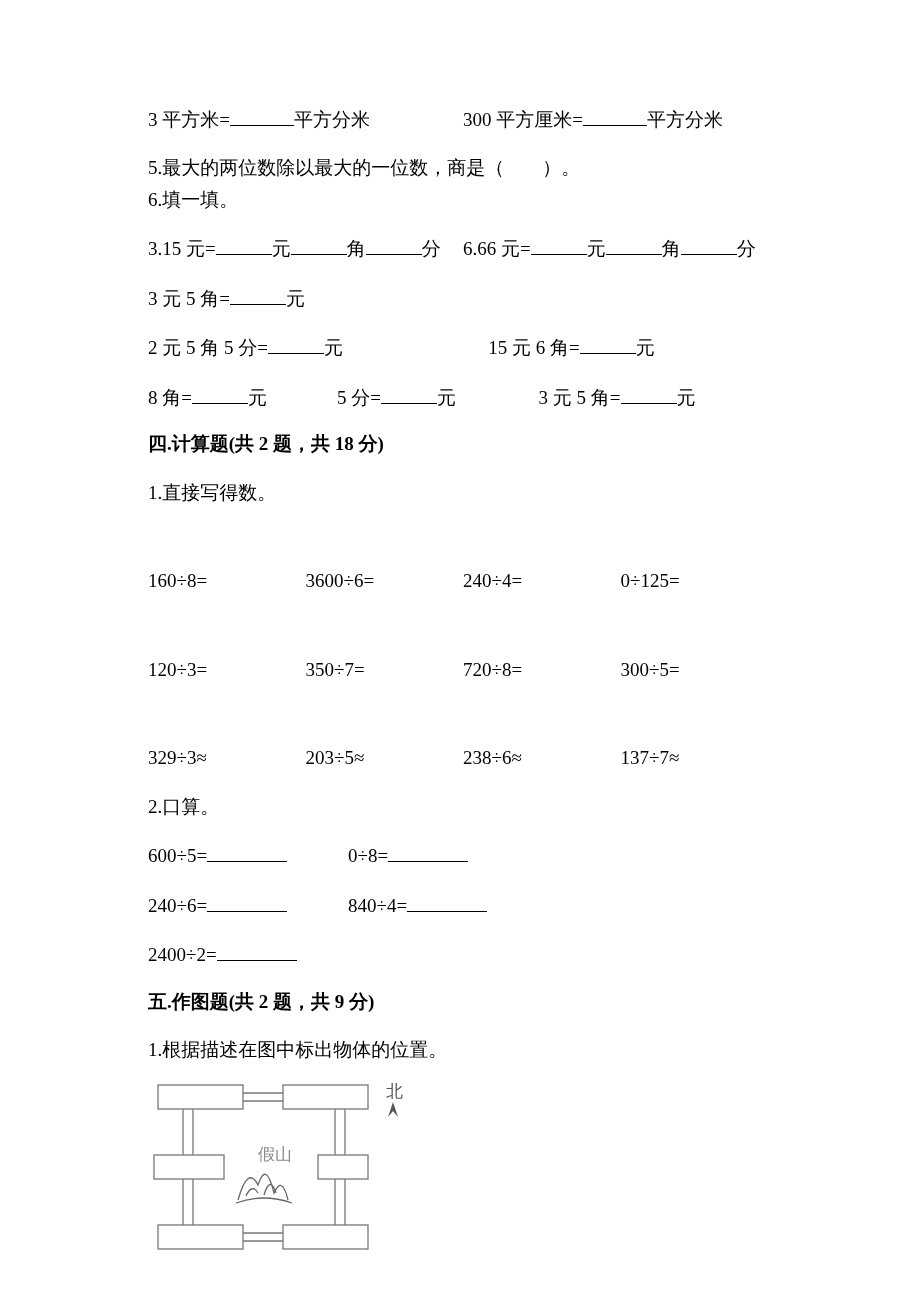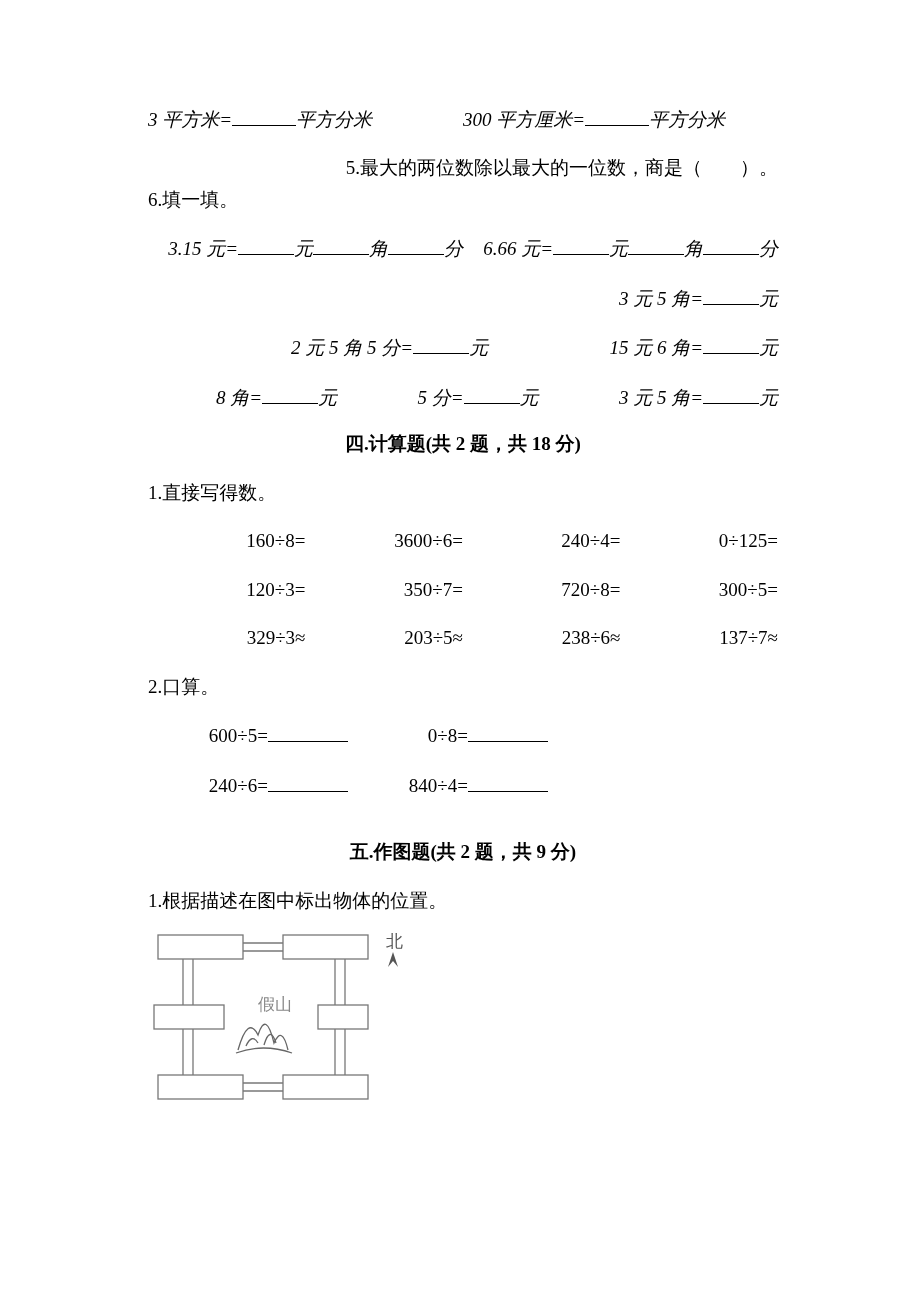--- a/index.html
+++ b/index.html
@@ -30,29 +30,29 @@
     height: 1.05em;
     vertical-align: baseline;
   }
   .blank-long {
     display: inline-block;
     border-bottom: 1px solid #000;
     width: 80px;
     height: 1.05em;
     vertical-align: baseline;
   }
-  .cols { display: flex; font-style: italic; }
+  .cols { display: flex; }
   .col { flex: 1; }
-  .section-title { font-weight: bold; margin-top: 18px; margin-bottom: 12px; text-align: center; }
+  .section-title { font-weight: bold; margin-top: 18px; margin-bottom: 12px; }
   .q { margin-top: 20px; margin-bottom: 10px; font-family: Liberation Serif, serif; }
   .calc-row { display: flex; margin-bottom: 14px; }
-  .calc-cell { flex: 1; }
+  .calc-cell { flex: 1; margin-top: 40px; }
   .calc-row2 { display: flex; margin-bottom: 12px; }
   .calc-cell2 { width: 200px; }
-  .gap-top { margin-top: 20px; text-align: right; }
+  .gap-top { margin-top: 20px; }
   svg { display: block; margin-top: 6px; }
 </style>
 </head>
 <body>
 
 <div class="page">
 
   <div class="cols row">
     <div class="col">
       <span>3 平方米=</span><span class="blank-med"></span><span>平方分米</span>
@@ -132,20 +132,21 @@
   <div id="calc2">
       <div class="calc-row2 gap-top">
         <div class="calc-cell2"><span>600÷5=</span><span class="blank-long"></span></div>
         <div class="calc-cell2"><span>0÷8=</span><span class="blank-long"></span></div>
       </div>
       <div class="calc-row2 gap-top">
         <div class="calc-cell2"><span>240÷6=</span><span class="blank-long"></span></div>
         <div class="calc-cell2"><span>840÷4=</span><span class="blank-long"></span></div>
       </div>
       <div class="calc-row2 gap-top">
+        <div class="calc-cell2"><span>2400÷2=</span><span class="blank-long"></span></div>
       </div>
     </div>
 
   <div class="section-title">五.作图题(共 2 题，共 9 分)</div>
 
   <div class="q">1.根据描述在图中标出物体的位置。</div>
 
   <svg width="260" height="200">
     <g stroke="#777" stroke-width="1.3" fill="none">
 

